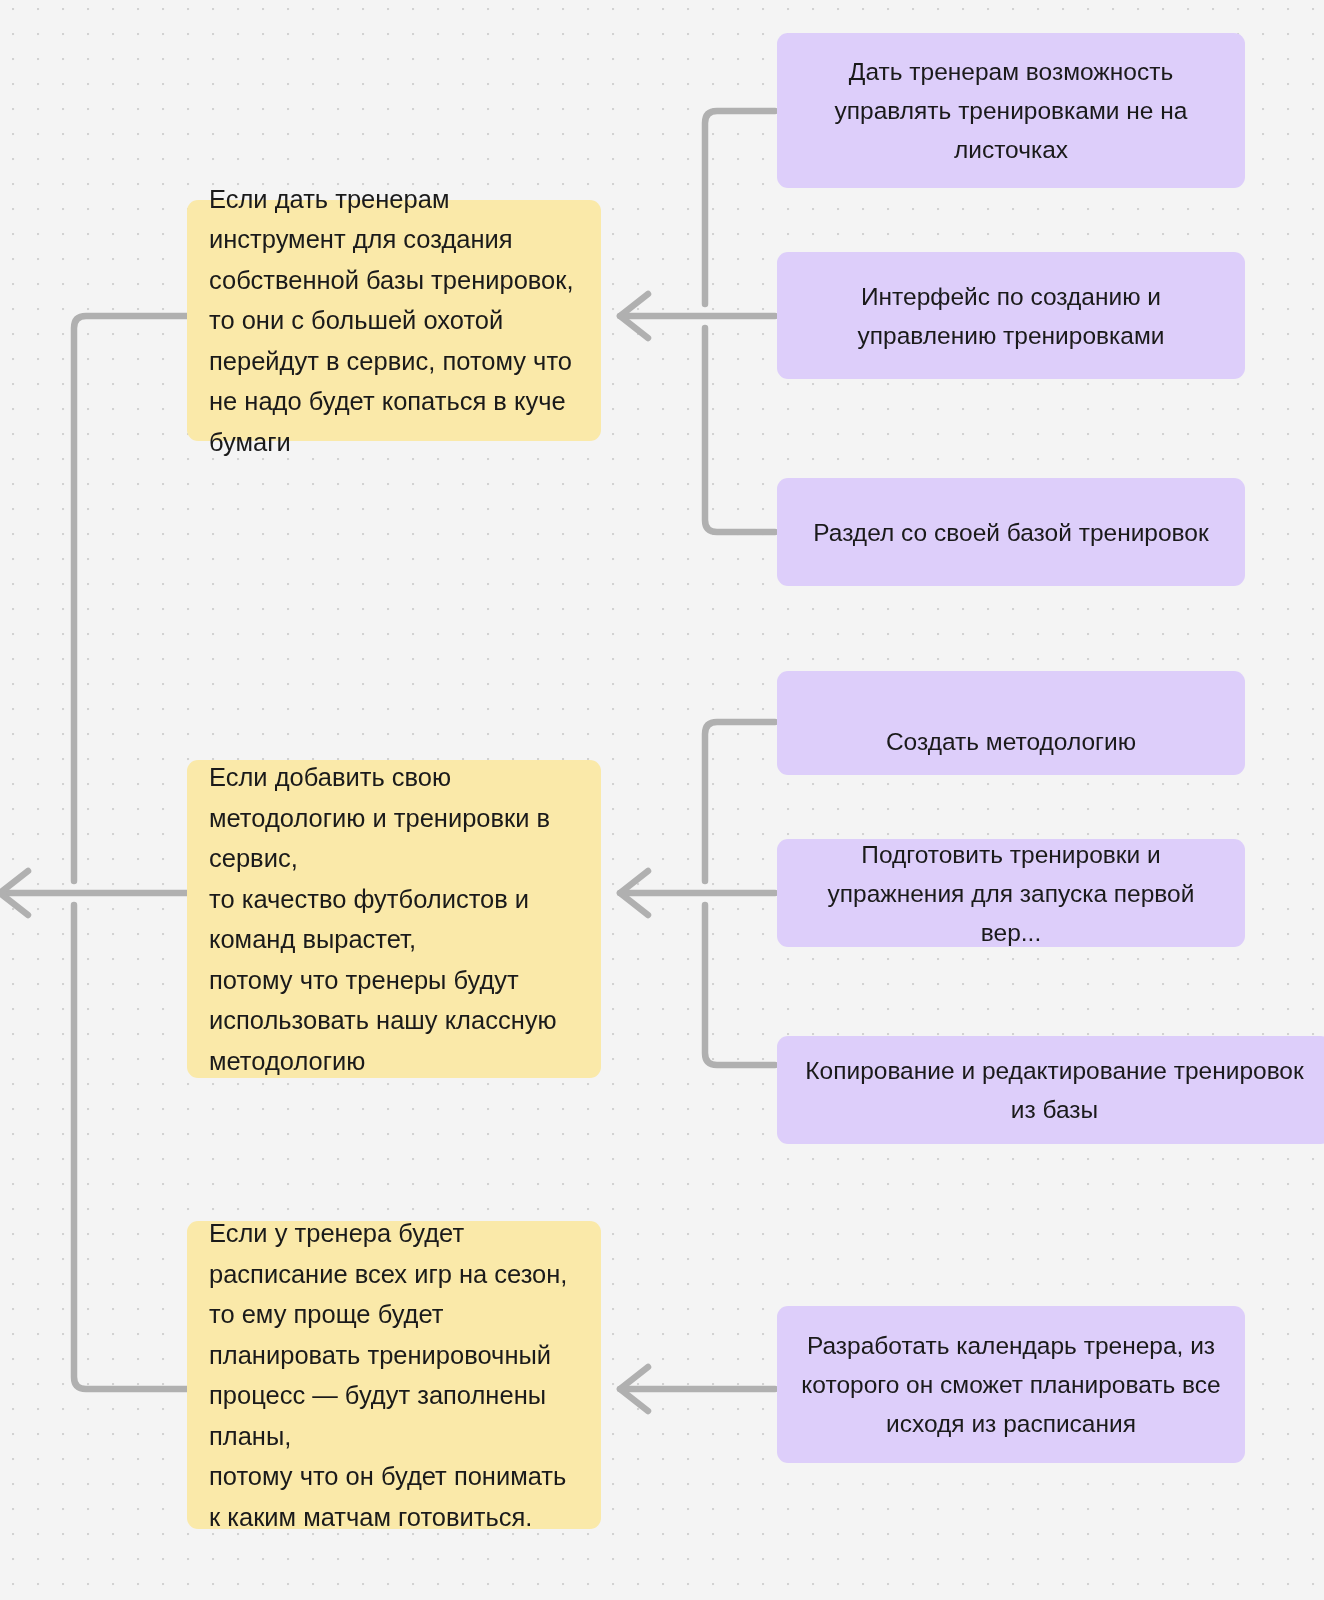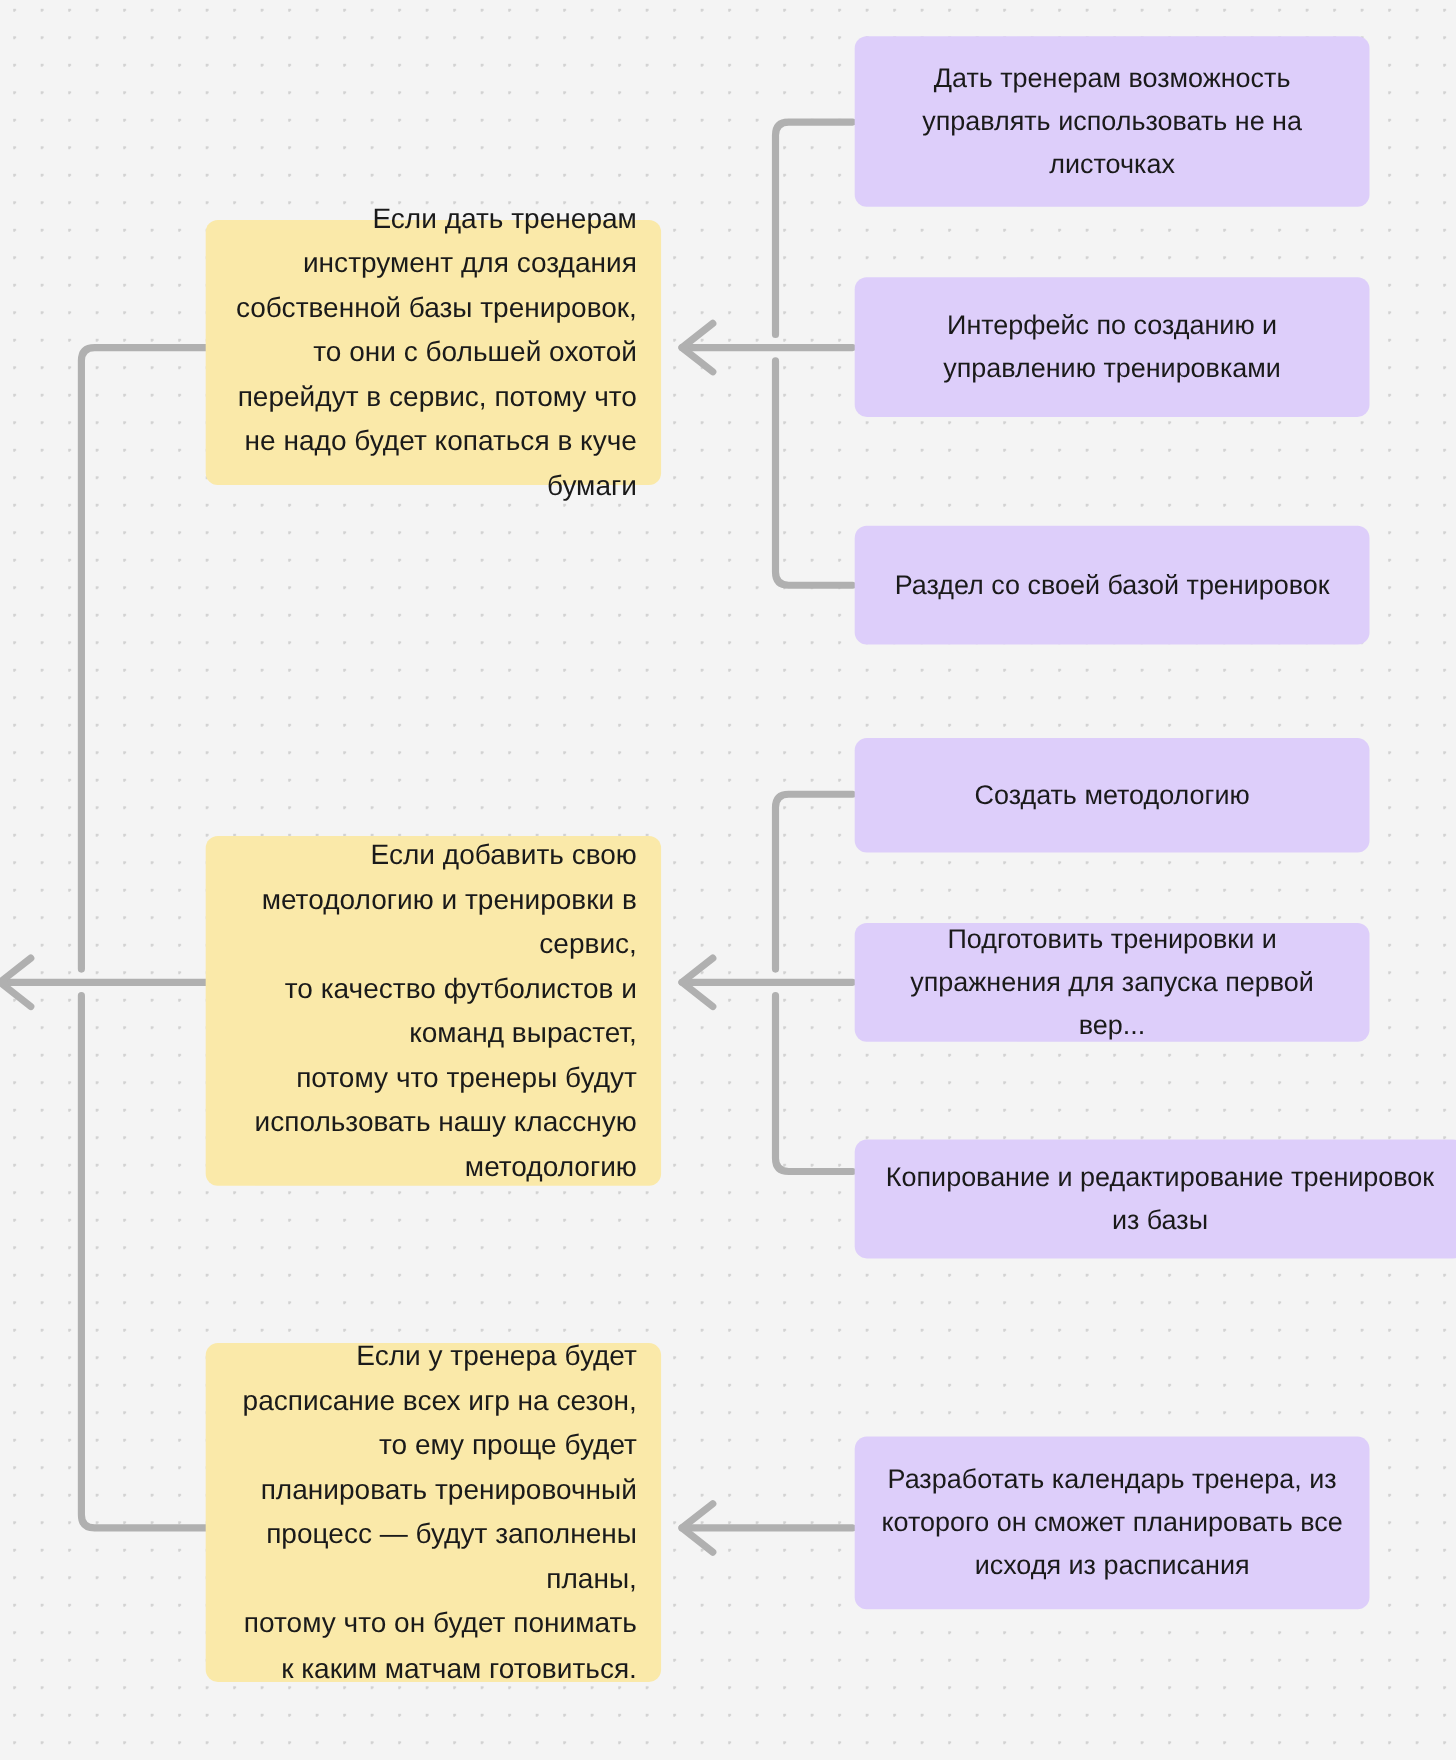--- a/index.html
+++ b/index.html
@@ -48,21 +48,20 @@
     padding: 26px 22px 26px 22px;
     justify-content: flex-start;
     text-align: left;
     font-size: 25.5px;
     line-height: 40.5px;
     white-space: pre-line;
   }
   .node-hypothesis .node-text {
     display: block;
     width: 100%;
-    text-align: right;
   }
 
   .node-task {
     background: #ddcefa;
     padding: 14px 24px;
     text-align: center;
     font-size: 24.5px;
     line-height: 39px;
   }
   .node-task .node-text {
@@ -109,32 +108,32 @@
   </div>
 
   <div class="node node-hypothesis" style="left:187px; top:1221px; width:414px; height:308px;">
     <span class="node-text">Если у тренера будет
 расписание всех игр на сезон,
 то ему проще будет планировать тренировочный процесс — будут заполнены планы,
 потому что он будет понимать к каким матчам готовиться.</span>
   </div>
 
   <div class="node node-task" style="left:777px; top:33px; width:468px; height:155px;">
-    <span class="node-text">Дать тренерам возможность управлять использовать не на листочках</span>
+    <span class="node-text">Дать тренерам возможность управлять тренировками не на листочках</span>
   </div>
 
   <div class="node node-task" style="left:777px; top:252px; width:468px; height:127px;">
     <span class="node-text">Интерфейс по созданию и управлению тренировками</span>
   </div>
 
   <div class="node node-task" style="left:777px; top:478px; width:468px; height:108px;">
     <span class="node-text">Раздел со своей базой тренировок</span>
   </div>
 
-  <div class="node node-task" style="left:777px; top:671px; width:468px; height:104px;">
+  <div class="node node-task" style="left:777px; top:671px; width:468px; height:104px;align-items:flex-end;">
     <span class="node-text">Создать методологию</span>
   </div>
 
   <div class="node node-task" style="left:777px; top:839px; width:468px; height:108px;">
     <span class="node-text">Подготовить тренировки и упражнения для запуска первой вер...</span>
   </div>
 
   <div class="node node-task" style="left:777px; top:1036px; width:555px; height:108px;">
     <span class="node-text">Копирование и редактирование тренировок из базы</span>
   </div>

